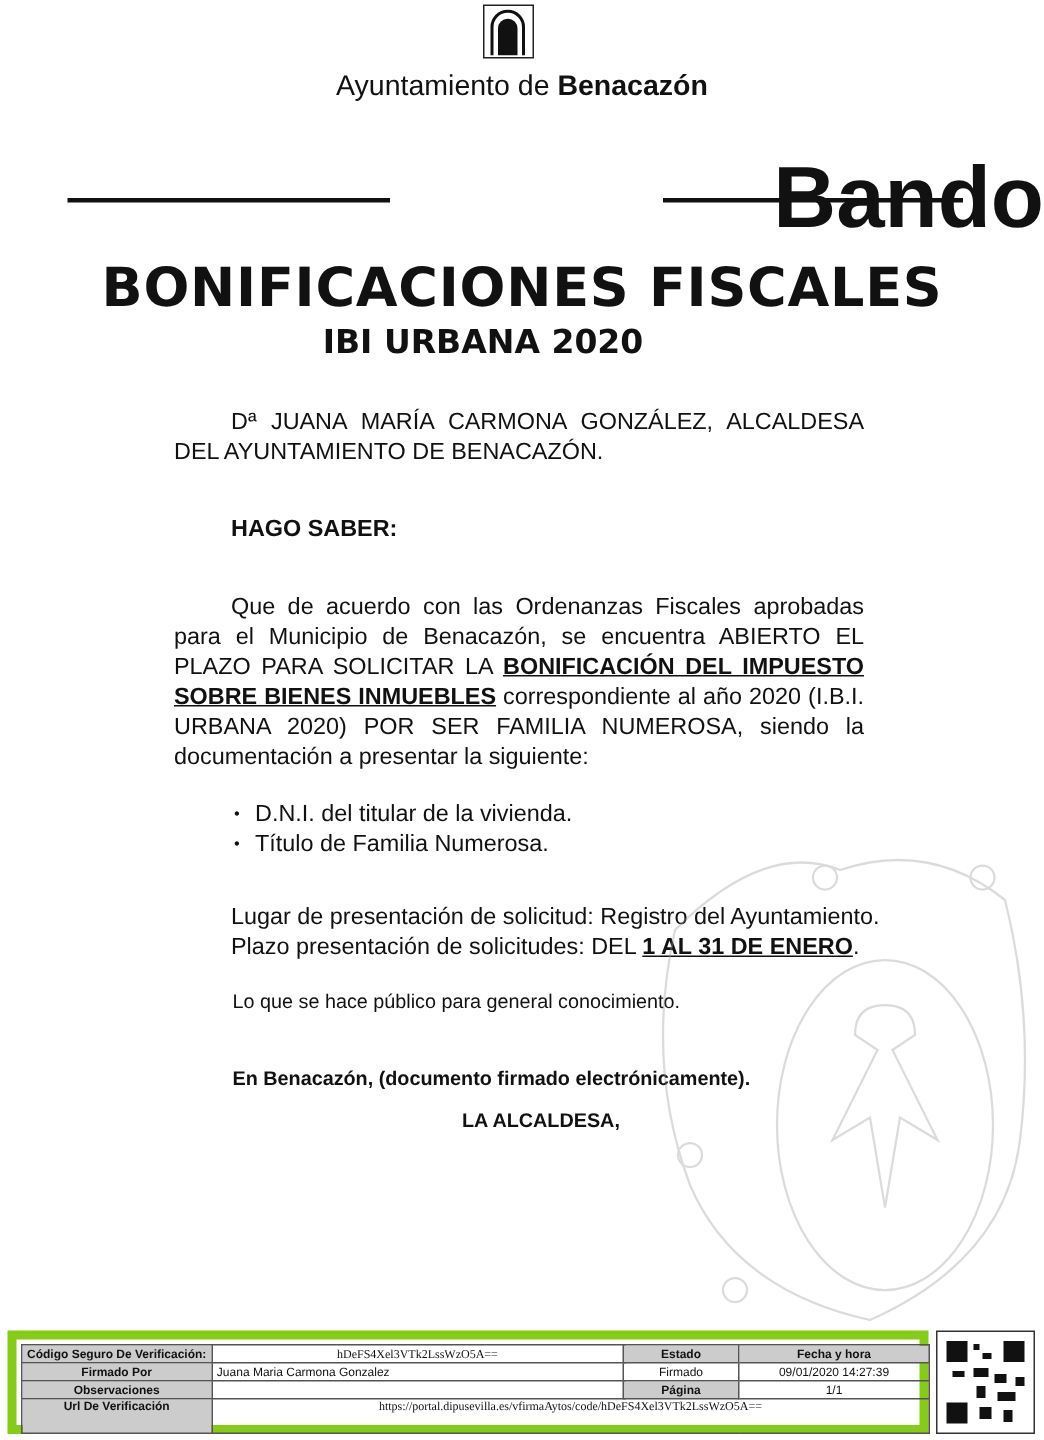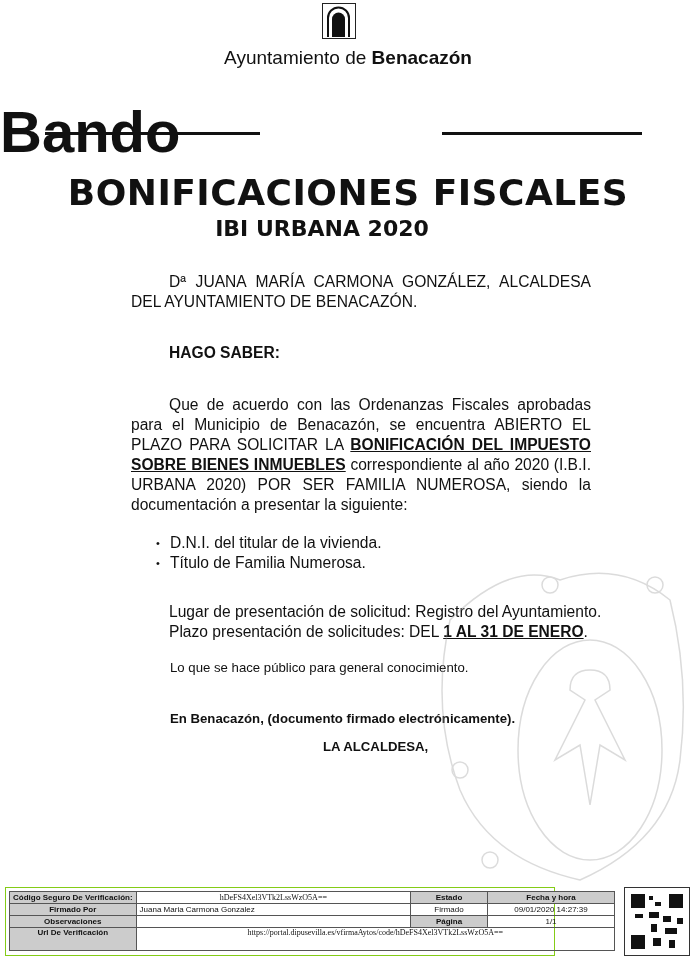--- a/index.html
+++ b/index.html
@@ -1,32 +1,32 @@
 <!DOCTYPE html>
 <html><head>
 <meta charset="utf-8">
 <style>
   html,body{margin:0;padding:0;background:#fff;}
   body{width:696px;height:960px;position:relative;overflow:hidden;font-family:"Liberation Sans",sans-serif;color:#111;}
   .logo{position:absolute;left:322px;top:3px;width:34px;height:36px;border:1.5px solid #222;box-sizing:border-box;}
   .org{position:absolute;left:0;width:696px;top:47px;text-align:center;font-size:19px;}
   .org b{font-weight:bold;}
   .bando-line{position:absolute;top:132px;height:3px;background:#111;}
-  .bando{position:absolute;left:0;width:696px;top:98px;text-align:left;font-size:58px;font-weight:bold;letter-spacing:0;}
+  .bando{position:absolute;left:0;width:696px;top:98px;text-align:right;font-size:58px;font-weight:bold;letter-spacing:0;}
   .title1{position:absolute;left:0;width:696px;top:172px;text-align:center;font-size:36px;font-weight:bold;font-family:"DejaVu Sans",sans-serif;letter-spacing:0.5px;}
   .title2{position:absolute;left:0;width:644px;top:216px;text-align:center;font-size:22px;font-weight:bold;font-family:"DejaVu Sans",sans-serif;}
-  .p{position:absolute;left:116px;width:460px;font-size:15.6px;line-height:20px;text-align:justify;margin-left:15px;}
+  .p{position:absolute;left:116px;width:460px;font-size:15.6px;line-height:20px;text-align:justify;}
   .ind{display:inline-block;width:38px;}
   .ul{font-weight:bold;text-decoration:underline;}
   .list{position:absolute;left:170px;top:533px;font-size:15.6px;line-height:20px;}
   .list div:before{content:"•";position:absolute;left:-14px;font-size:11px;}
   .list div{position:relative;}
   .small{font-size:13.2px;}
   .watermark{position:absolute;left:430px;top:560px;width:266px;height:330px;opacity:0.35;}
-  .footer{position:absolute;left:5px;top:887px;width:550px;height:69px;border:1px solid #84cc16;box-sizing:border-box;}
+  .footer{position:absolute;left:5px;top:887px;width:614px;height:69px;border:6px solid #84cc16;box-sizing:border-box;}
   table.sig{position:absolute;left:3px;top:3px;width:606px;border-collapse:collapse;font-size:8px;}
   table.sig td{border:1px solid #555;padding:0 3px;height:11px;white-space:nowrap;overflow:hidden;}
   .hd{background:#ccc;font-weight:bold;text-align:center;}
   .mono{font-family:Liberation Serif, serif;text-align:center;}
   .qr{position:absolute;left:624px;top:887px;width:66px;height:69px;border:1px solid #333;box-sizing:border-box;}
 </style>
 </head>
 <body>
 
 <div class="logo">

